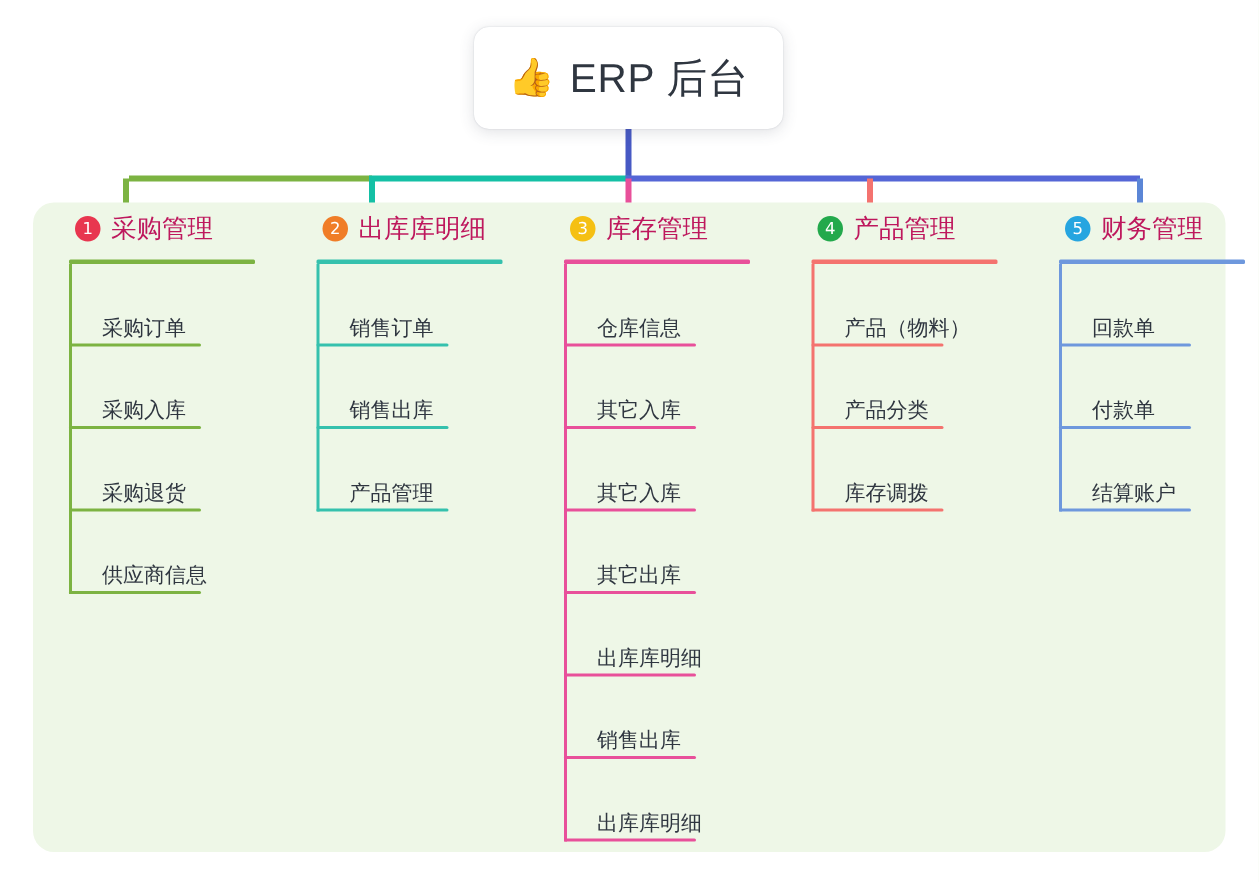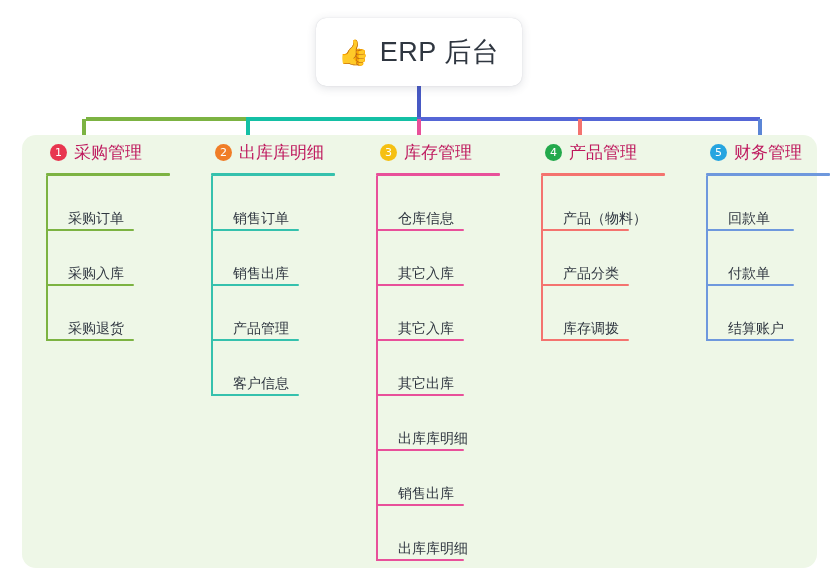--- a/index.html
+++ b/index.html
@@ -195,20 +195,24 @@
           <div class="leaf-rule" style="background: rgb(124, 179, 66);"></div>
         </div>
         <div class="leaf">
           <span class="leaf-label">采购入库</span>
           <div class="leaf-rule" style="background: rgb(124, 179, 66);"></div>
         </div>
         <div class="leaf">
           <span class="leaf-label">采购退货</span>
           <div class="leaf-rule" style="background: rgb(124, 179, 66);"></div>
         </div>
+        <div class="leaf">
+          <span class="leaf-label">供应商信息</span>
+          <div class="leaf-rule" style="background: rgb(124, 179, 66);"></div>
+        </div>
       </div>
     </div>
     <div class="column col-1">
       <div class="col-head">
         <span class="badge" style="background: rgb(240, 125, 39);">2</span>
         <span class="col-title">出库库明细</span>
       </div>
       <div class="head-rule" style="background: rgb(53, 193, 173);"></div>
       <div class="leaves">
         <div class="spine" style="background: rgb(53, 193, 173);"></div>
@@ -217,24 +221,20 @@
           <div class="leaf-rule" style="background: rgb(53, 193, 173);"></div>
         </div>
         <div class="leaf">
           <span class="leaf-label">销售出库</span>
           <div class="leaf-rule" style="background: rgb(53, 193, 173);"></div>
         </div>
         <div class="leaf">
           <span class="leaf-label">产品管理</span>
           <div class="leaf-rule" style="background: rgb(53, 193, 173);"></div>
         </div>
-        <div class="leaf">
-          <span class="leaf-label">客户信息</span>
-          <div class="leaf-rule" style="background: rgb(53, 193, 173);"></div>
-        </div>
       </div>
     </div>
     <div class="column col-2">
       <div class="col-head">
         <span class="badge" style="background: rgb(245, 192, 19);">3</span>
         <span class="col-title">库存管理</span>
       </div>
       <div class="head-rule" style="background: rgb(232, 80, 154);"></div>
       <div class="leaves">
         <div class="spine" style="background: rgb(232, 80, 154);"></div>

